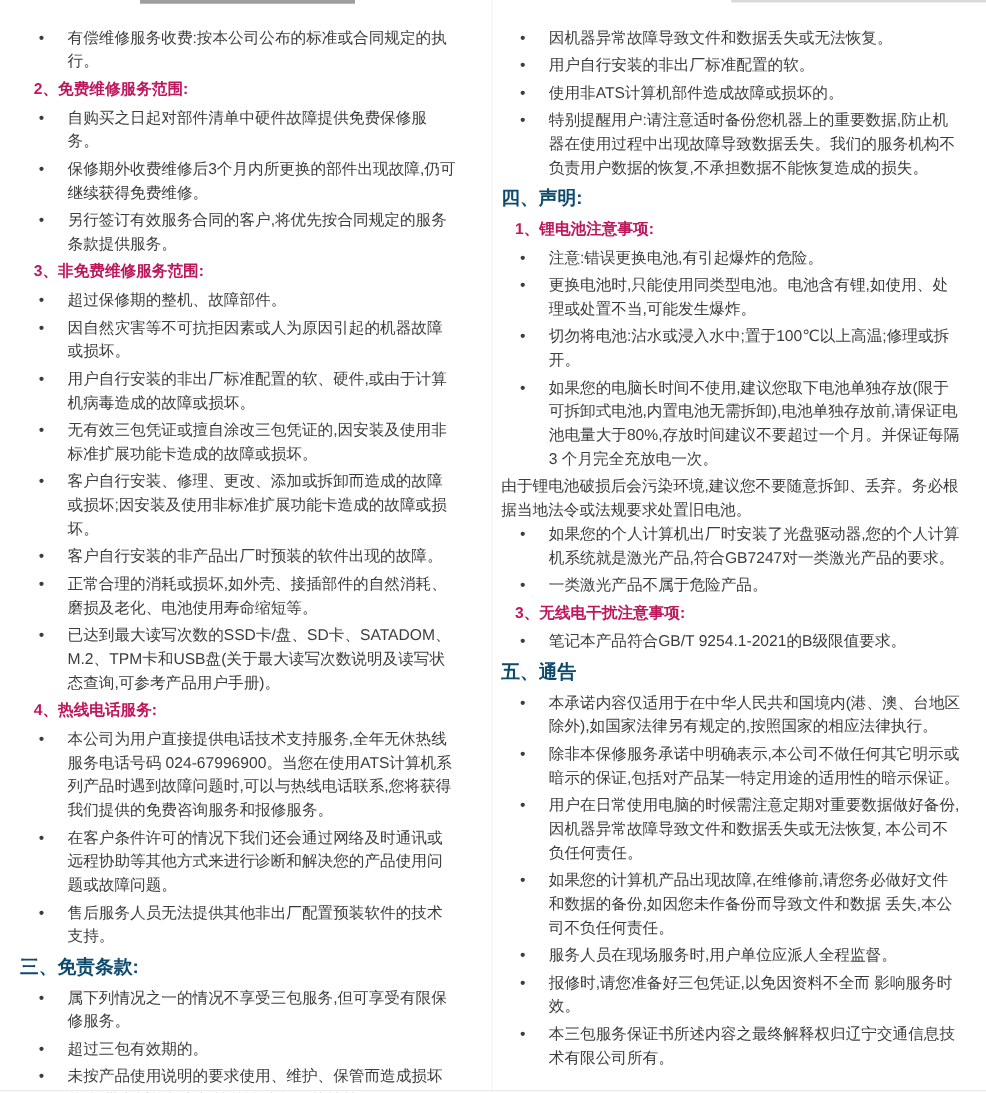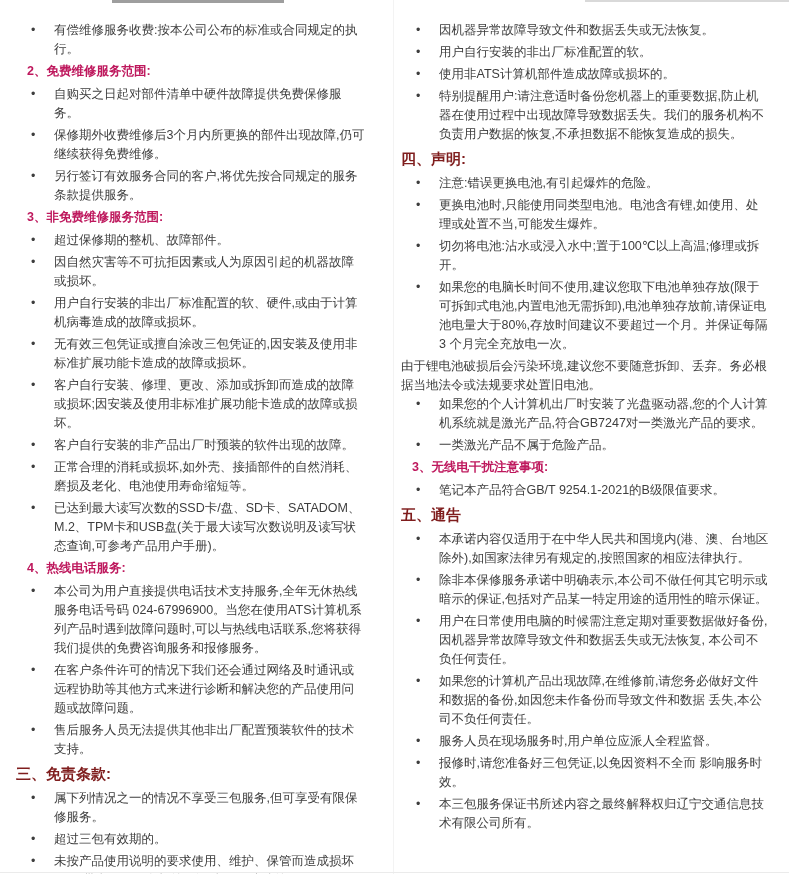--- a/index.html
+++ b/index.html
@@ -57,21 +57,21 @@
   .item.bullet .txt { flex: 1; }
   .item.subheading {
     font-weight: 700;
     color: #be185d;
     margin: 1px 0 4px 0;
   }
   .item.section {
     font-weight: 700;
     font-size: 15px;
     line-height: 21px;
-    color: #7f1d1d;
+    color: #0c4a6e;
     margin: 4px 0 5px -11px;
   }
   .item.paragraph {
     margin-left: -11px;
     margin-bottom: 0;
   }
 </style>
 </head>
 <body>
 
@@ -170,20 +170,21 @@
         </div>
         <div class="item bullet">
           <span class="dot">•</span>
           <span class="txt">使用非ATS计算机部件造成故障或损坏的。</span>
         </div>
         <div class="item bullet">
           <span class="dot">•</span>
           <span class="txt">特别提醒用户:请注意适时备份您机器上的重要数据,防止机器在使用过程中出现故障导致数据丢失。我们的服务机构不负责用户数据的恢复,不承担数据不能恢复造成的损失。</span>
         </div>
         <div class="item section">四、声明:</div>
+        <div class="item subheading">1、锂电池注意事项:</div>
         <div class="item bullet">
           <span class="dot">•</span>
           <span class="txt">注意:错误更换电池,有引起爆炸的危险。</span>
         </div>
         <div class="item bullet">
           <span class="dot">•</span>
           <span class="txt">更换电池时,只能使用同类型电池。电池含有锂,如使用、处理或处置不当,可能发生爆炸。</span>
         </div>
         <div class="item bullet">
           <span class="dot">•</span>

